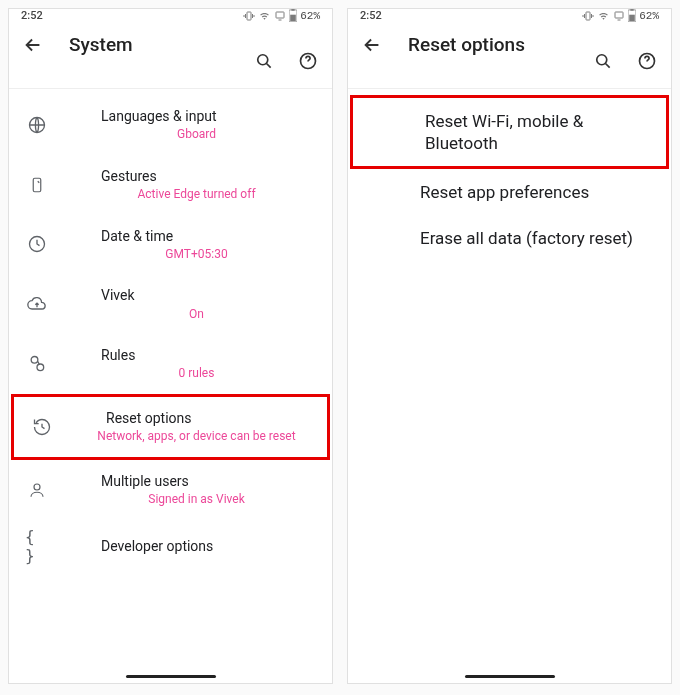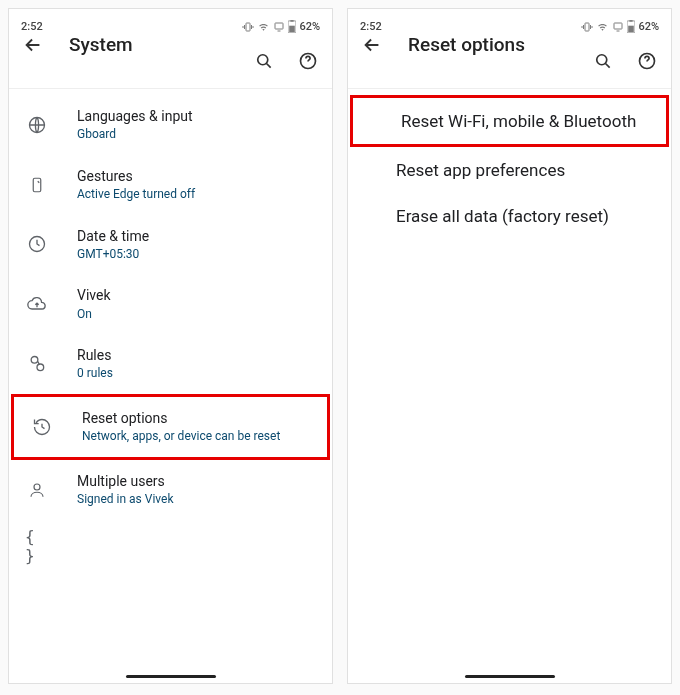--- a/index.html
+++ b/index.html
@@ -19,31 +19,32 @@
       border: 1px solid #e0e0e0;
       display: flex;
       flex-direction: column;
       position: relative;
       overflow: hidden;
     }
     .status-bar {
       height: 24px;
       display: flex;
       justify-content: space-between;
-      align-items: flex-end;
+      align-items: flex-start;
       padding: 0 12px;
       font-size: 11px;
       color: #444;
       font-weight: 500;
     }
     .status-left { }
     .status-right {
       display: flex;
       align-items: center;
       gap: 3px;
+      font-family: Liberation Mono, monospace;
     }
     .status-right svg { opacity: 0.7; }
     .header {
       height: 56px;
       display: flex;
       padding: 0 12px;
       gap: 24px;
       border-bottom: 1px solid #eee;
     }
     .header-title {
@@ -90,26 +91,28 @@
       flex-shrink: 0;
     }
     .row-text {
       flex: 1;
       min-width: 0;
     }
     .row-title {
       font-size: 14px;
       color: #202124;
       line-height: 1.3;
+      margin-left: 24px;
     }
     .row-sub {
       font-size: 12px;
-      color: #0c4a6e;
+      color: #ec4899;
       line-height: 1.3;
       margin-top: 2px;
+      text-align: center;
     }
     .highlight {
       border: 3px solid #e60000;
     }
     .highlight-row {
       margin: 0 2px;
     }
     .reset-list .row {
       padding-left: 48px;
       min-height: 44px;
@@ -273,20 +276,23 @@
       <div class="row-text">
         <div class="row-title">Multiple users</div>
         <div class="row-sub">Signed in as Vivek</div>
       </div>
     </div>
 
     <div class="row">
       <span class="row-icon">
           <span class="dev-braces">{ }</span>
         </span>
+      <div class="row-text">
+        <div class="row-title">Developer options</div>
+      </div>
     </div>
 
 
   </div>
   <div class="nav-bar"></div>
 </div>
 
 <div class="phone">
   <div class="status-bar">
     <span class="status-left">2:52</span>

